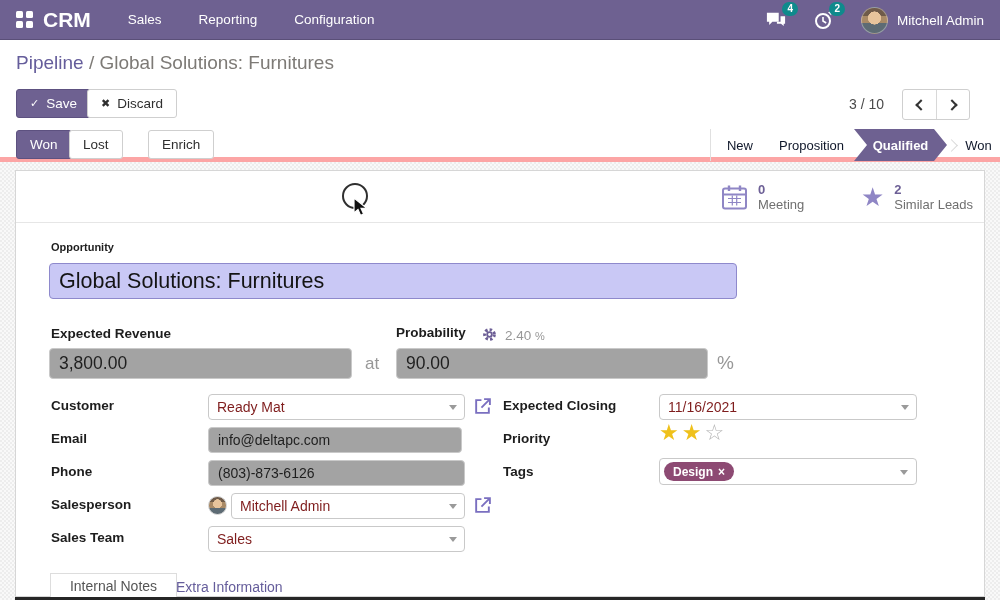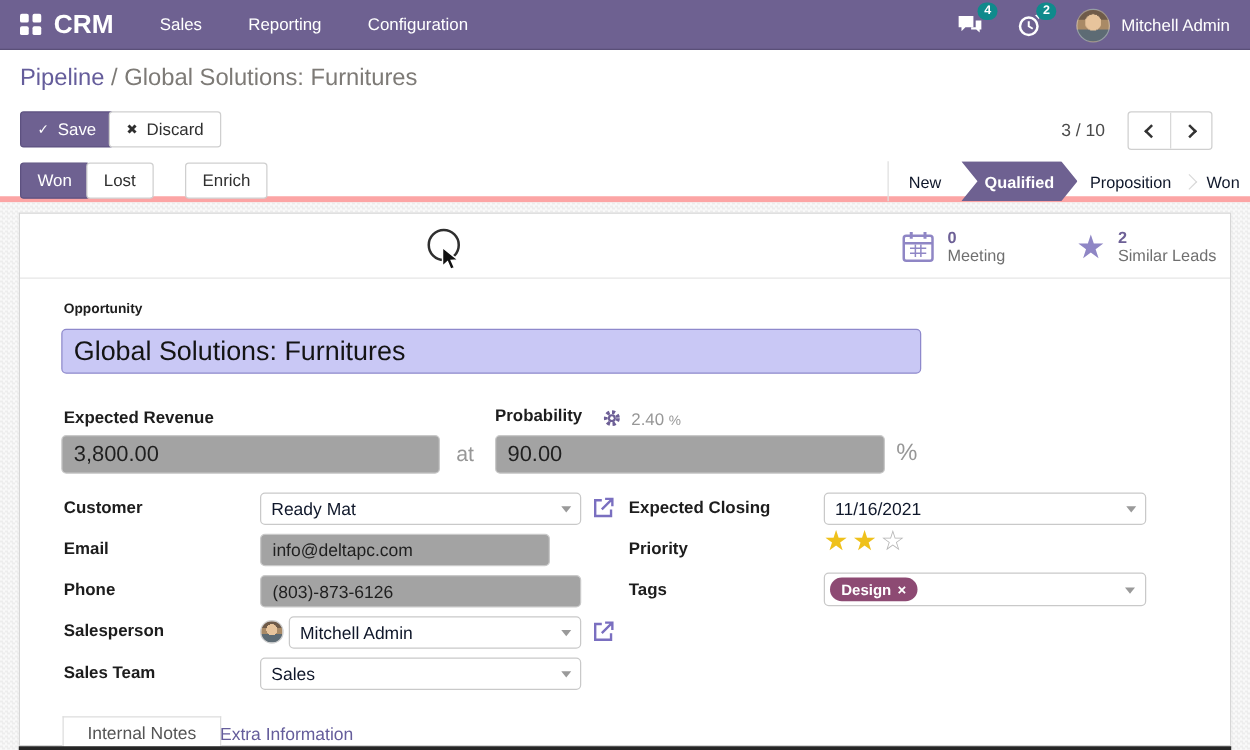--- a/index.html
+++ b/index.html
@@ -101,21 +101,21 @@
   .prob-input { left:380px; top:177px; width:312px; height:31px; font-size:17.5px; }
   .muted { color:#979797; }
   .at-label { position:absolute; left:349px; top:183px; font-size:17px; }
   .pct-suffix { position:absolute; left:701px; top:181px; font-size:19px; }
   .prob-auto { position:absolute; left:489px; top:157px; font-size:13.5px; color:#979797; }
   .prob-auto-unit { font-size:11px; }
   .gear-svg { position:absolute; left:466px; top:156px; cursor:pointer; }
 
   .dd { position:absolute; height:26px; }
   .dd input { width:100%; height:26px; background:#fff; border:1px solid #c9c9c9; border-radius:4px;
-              font-size:14px; color:#0f172a; padding:0 20px 0 8px;
+              font-size:14px; color:#7f1d1d; padding:0 20px 0 8px;
               font-family:"Liberation Sans", sans-serif; }
   .dd .caret { position:absolute; right:8px; top:11px; width:0; height:0;
                border-left:4px solid transparent; border-right:4px solid transparent;
                border-top:5px solid #9a9a9a; pointer-events:none; }
   .plain-input { height:26px; font-size:14px; }
   .ext-link { position:absolute; cursor:pointer; }
   .mini-avatar { position:absolute; width:19px; height:19px; border-radius:50%;
             background:
               radial-gradient(circle at 50% 40%, #e7c49c 0 33%, rgba(0,0,0,0) 34%),
               linear-gradient(180deg, #6f5b49 0 32%, #a98a66 32% 62%, #5d6b74 62%);
@@ -200,22 +200,22 @@
         <i class="chev chev-r"></i>
       </span>
   </div>
 
   <div class="statusbar">
     <button class="sb-btn sb-won">Won</button>
     <button class="sb-btn sb-plain sb-lost">Lost</button>
     <button class="sb-btn sb-plain sb-enrich">Enrich</button>
     <div class="stages">
       <span class="stage stage-new">New</span>
+      <span class="stage stage-prop">Proposition</span>
       <span class="stage stage-active">Qualified</span>
-      <span class="stage stage-prop">Proposition</span>
       <span class="stage-sep">
           <i></i>
         </span>
       <span class="stage stage-won">Won</span>
     </div>
   </div>
 
   <div class="content">
     <div class="card">
 
@@ -266,21 +266,21 @@
       <div class="dd" style="left:192px; top:223px; width:257px;">
         <input readonly="" value="Ready Mat" style="">
         <span class="caret"></span>
       </div>
       <svg class="ext-link" style="left:457px; top:226px;" width="19" height="19" viewBox="0 0 18 18">
         <path d="M8 3H3v12h12v-5" fill="none" stroke="#7a6fc0" stroke-width="1.8"></path>
         <path d="M8 10L16 2M10.5 2H16v5.5" fill="none" stroke="#7a6fc0" stroke-width="1.8"></path>
       </svg>
 
       <span class="flabel" style="left:35px; top:260px;">Email</span>
-      <input class="txt-input plain-input" style="left: 192px; top: 256px; width: 232px;" readonly="" value="info@deltapc.com">
+      <input class="txt-input plain-input" style="left: 192px; top: 256px; width: 254px;" readonly="" value="info@deltapc.com">
 
       <span class="flabel" style="left:35px; top:293px;">Phone</span>
       <input class="txt-input plain-input" style="left: 192px; top: 289px; width: 257px;" readonly="" value="(803)-873-6126">
 
       <span class="flabel" style="left:35px; top:326px;">Salesperson</span>
       <span class="mini-avatar" style="left:192px; top:325px;"></span>
       <div class="dd" style="left:215px; top:322px; width:234px;">
         <input readonly="" value="Mitchell Admin" style="">
         <span class="caret"></span>
       </div>

